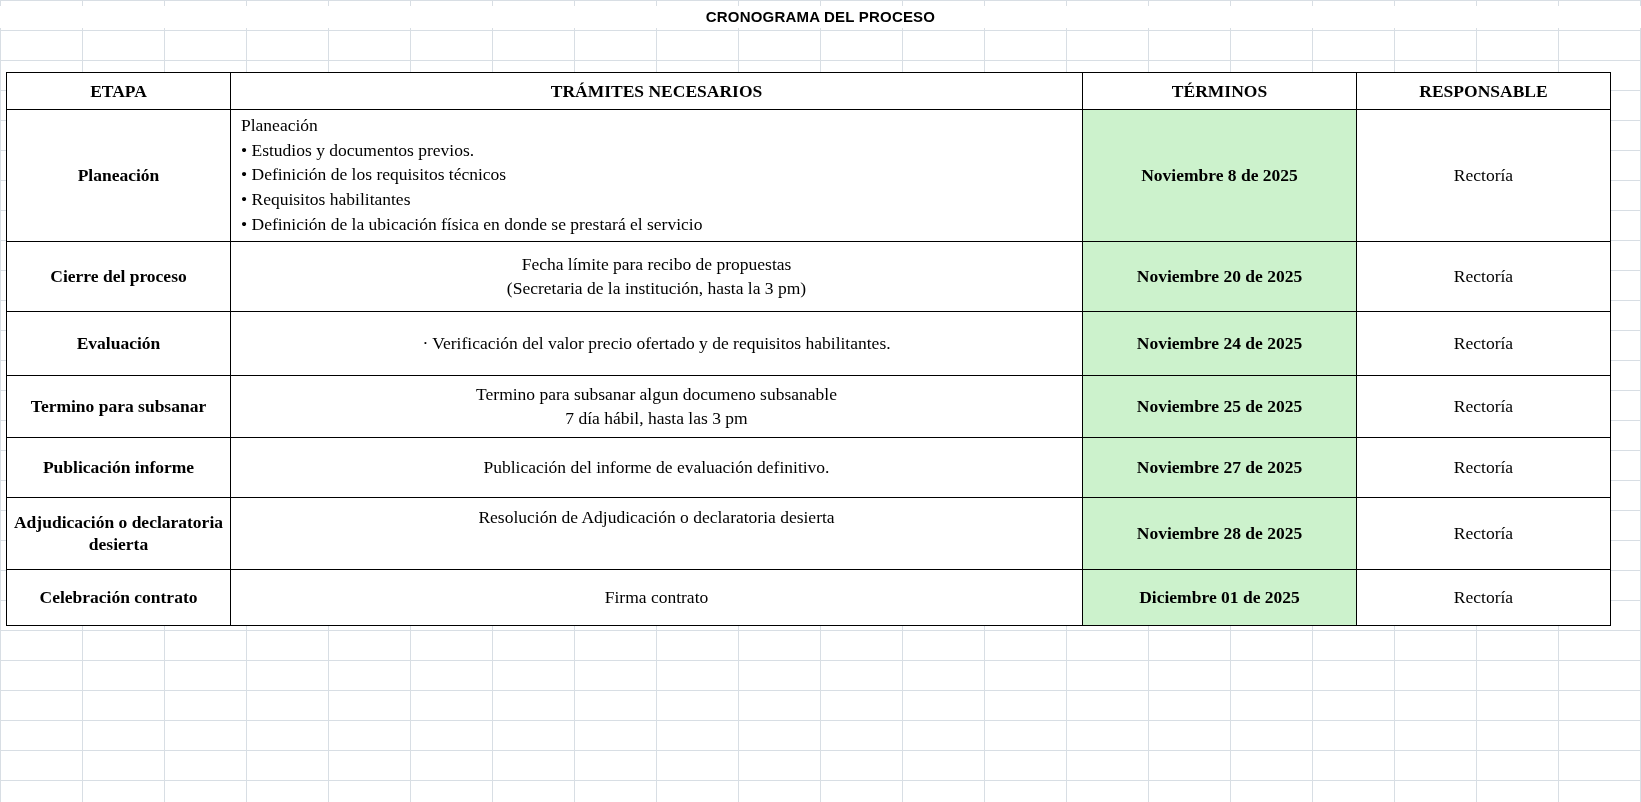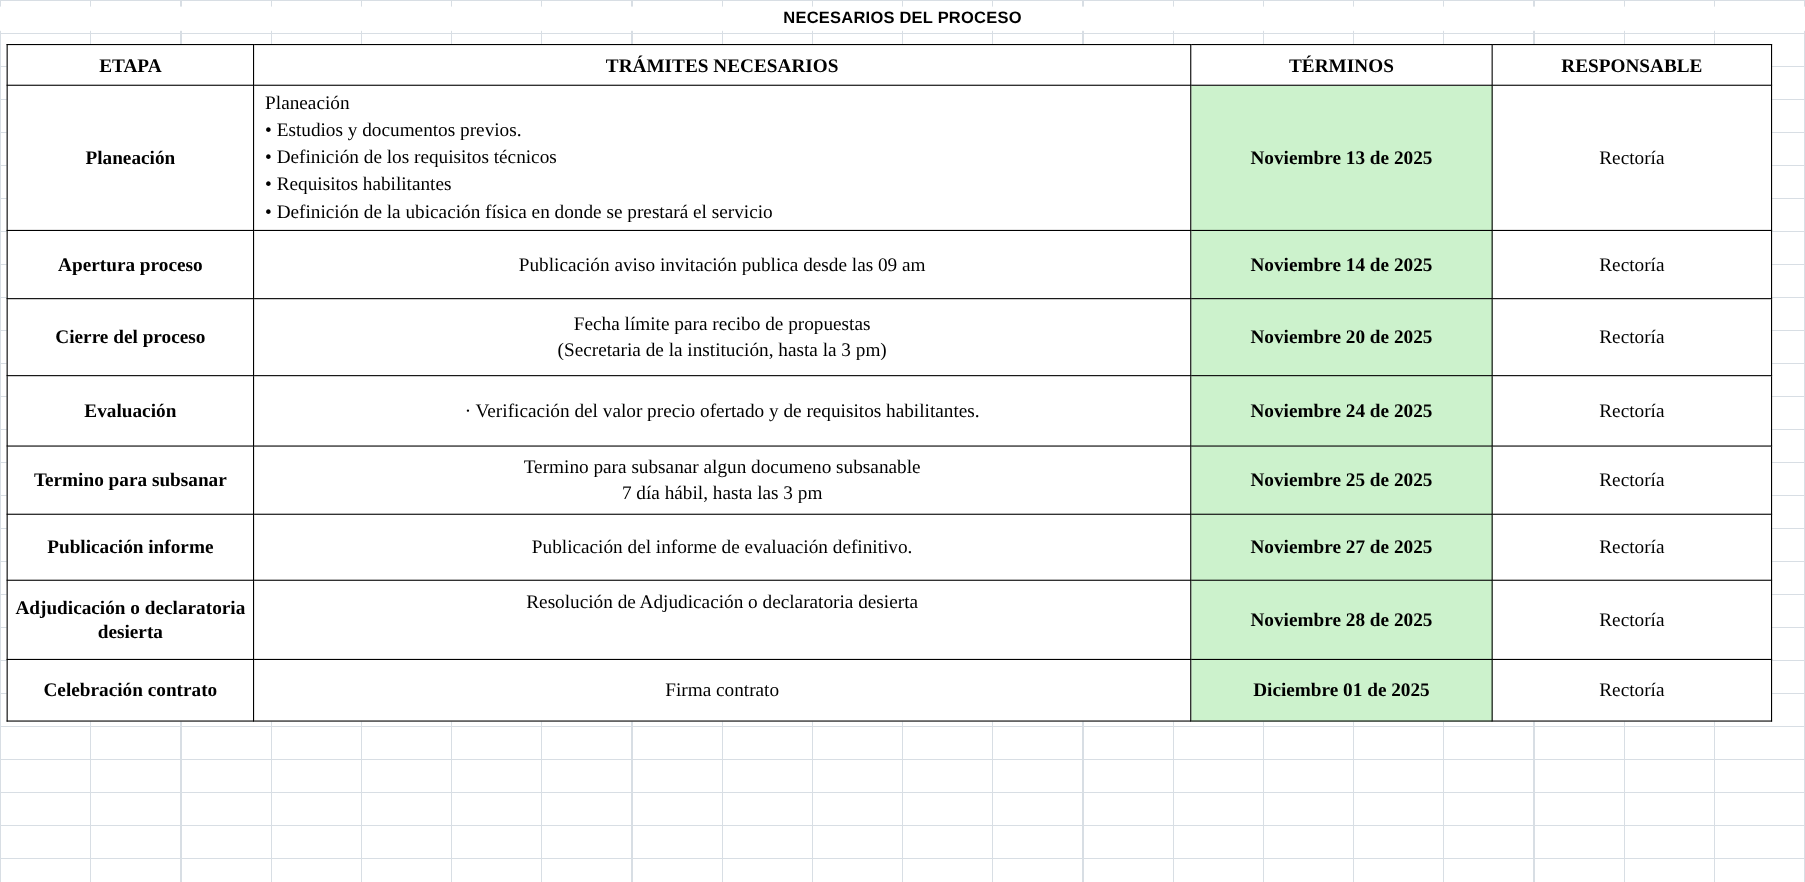--- a/index.html
+++ b/index.html
@@ -42,21 +42,21 @@
     font-size: 15px;
     letter-spacing: 0.2px;
     color: #000;
     background: #ffffff;
     padding: 2px 0 3px 0;
     z-index: 2;
   }
 
   table.cronograma {
     position: absolute;
-    top: 40px;
+    top: 72px;
     left: 6px;
     width: 1604px;
     border-collapse: collapse;
     background: #ffffff;
     table-layout: fixed;
   }
 
   table.cronograma th,
   table.cronograma td {
     border: 1.6px solid #000000;
@@ -119,21 +119,21 @@
   }
   .multiline-line { display: block; }
 </style>
 </head>
 <body>
 
 <div class="sheet-grid"></div>
 
 <div class="doc">
 
-  <div class="doc-title">NECESARIOS DEL PROCESO</div>
+  <div class="doc-title">CRONOGRAMA DEL PROCESO</div>
 
   <table class="cronograma">
     <colgroup>
       <col class="c-etapa">
       <col class="c-tramites">
       <col class="c-terminos">
       <col class="c-resp">
     </colgroup>
     <thead>
       <tr>
@@ -149,32 +149,24 @@
         <td class="etapa">Planeación</td>
         <td class="tramites left">
           <div class="plan-head">Planeación</div>
           <ul class="bullet-list">
             <li>• Estudios  y  documentos  previos.</li>
             <li>• Definición  de  los  requisitos  técnicos</li>
             <li>• Requisitos  habilitantes</li>
             <li>• Definición de  la  ubicación  física  en  donde  se  prestará  el  servicio</li>
           </ul>
         </td>
-        <td class="terminos">Noviembre 13 de 2025</td>
-        <td class="responsable">Rectoría</td>
-      </tr>
-
-      <tr style="height:62px;">
-        <td class="etapa">Apertura proceso</td>
-        <td class="tramites">
-          <span class="multiline-line">Publicación aviso invitación publica desde las 09 am</span>
-        </td>
-        <td class="terminos">Noviembre 14 de 2025</td>
-        <td class="responsable">Rectoría</td>
-      </tr>
+        <td class="terminos">Noviembre 8 de 2025</td>
+        <td class="responsable">Rectoría</td>
+      </tr>
+
 
       <tr style="height:70px;">
         <td class="etapa">Cierre  del  proceso</td>
         <td class="tramites">
           <span class="multiline-line">Fecha  límite  para recibo  de  propuestas</span>
           <span class="multiline-line">(Secretaria de la institución, hasta la 3 pm)</span>
         </td>
         <td class="terminos">Noviembre 20 de 2025</td>
         <td class="responsable">Rectoría</td>
       </tr>

